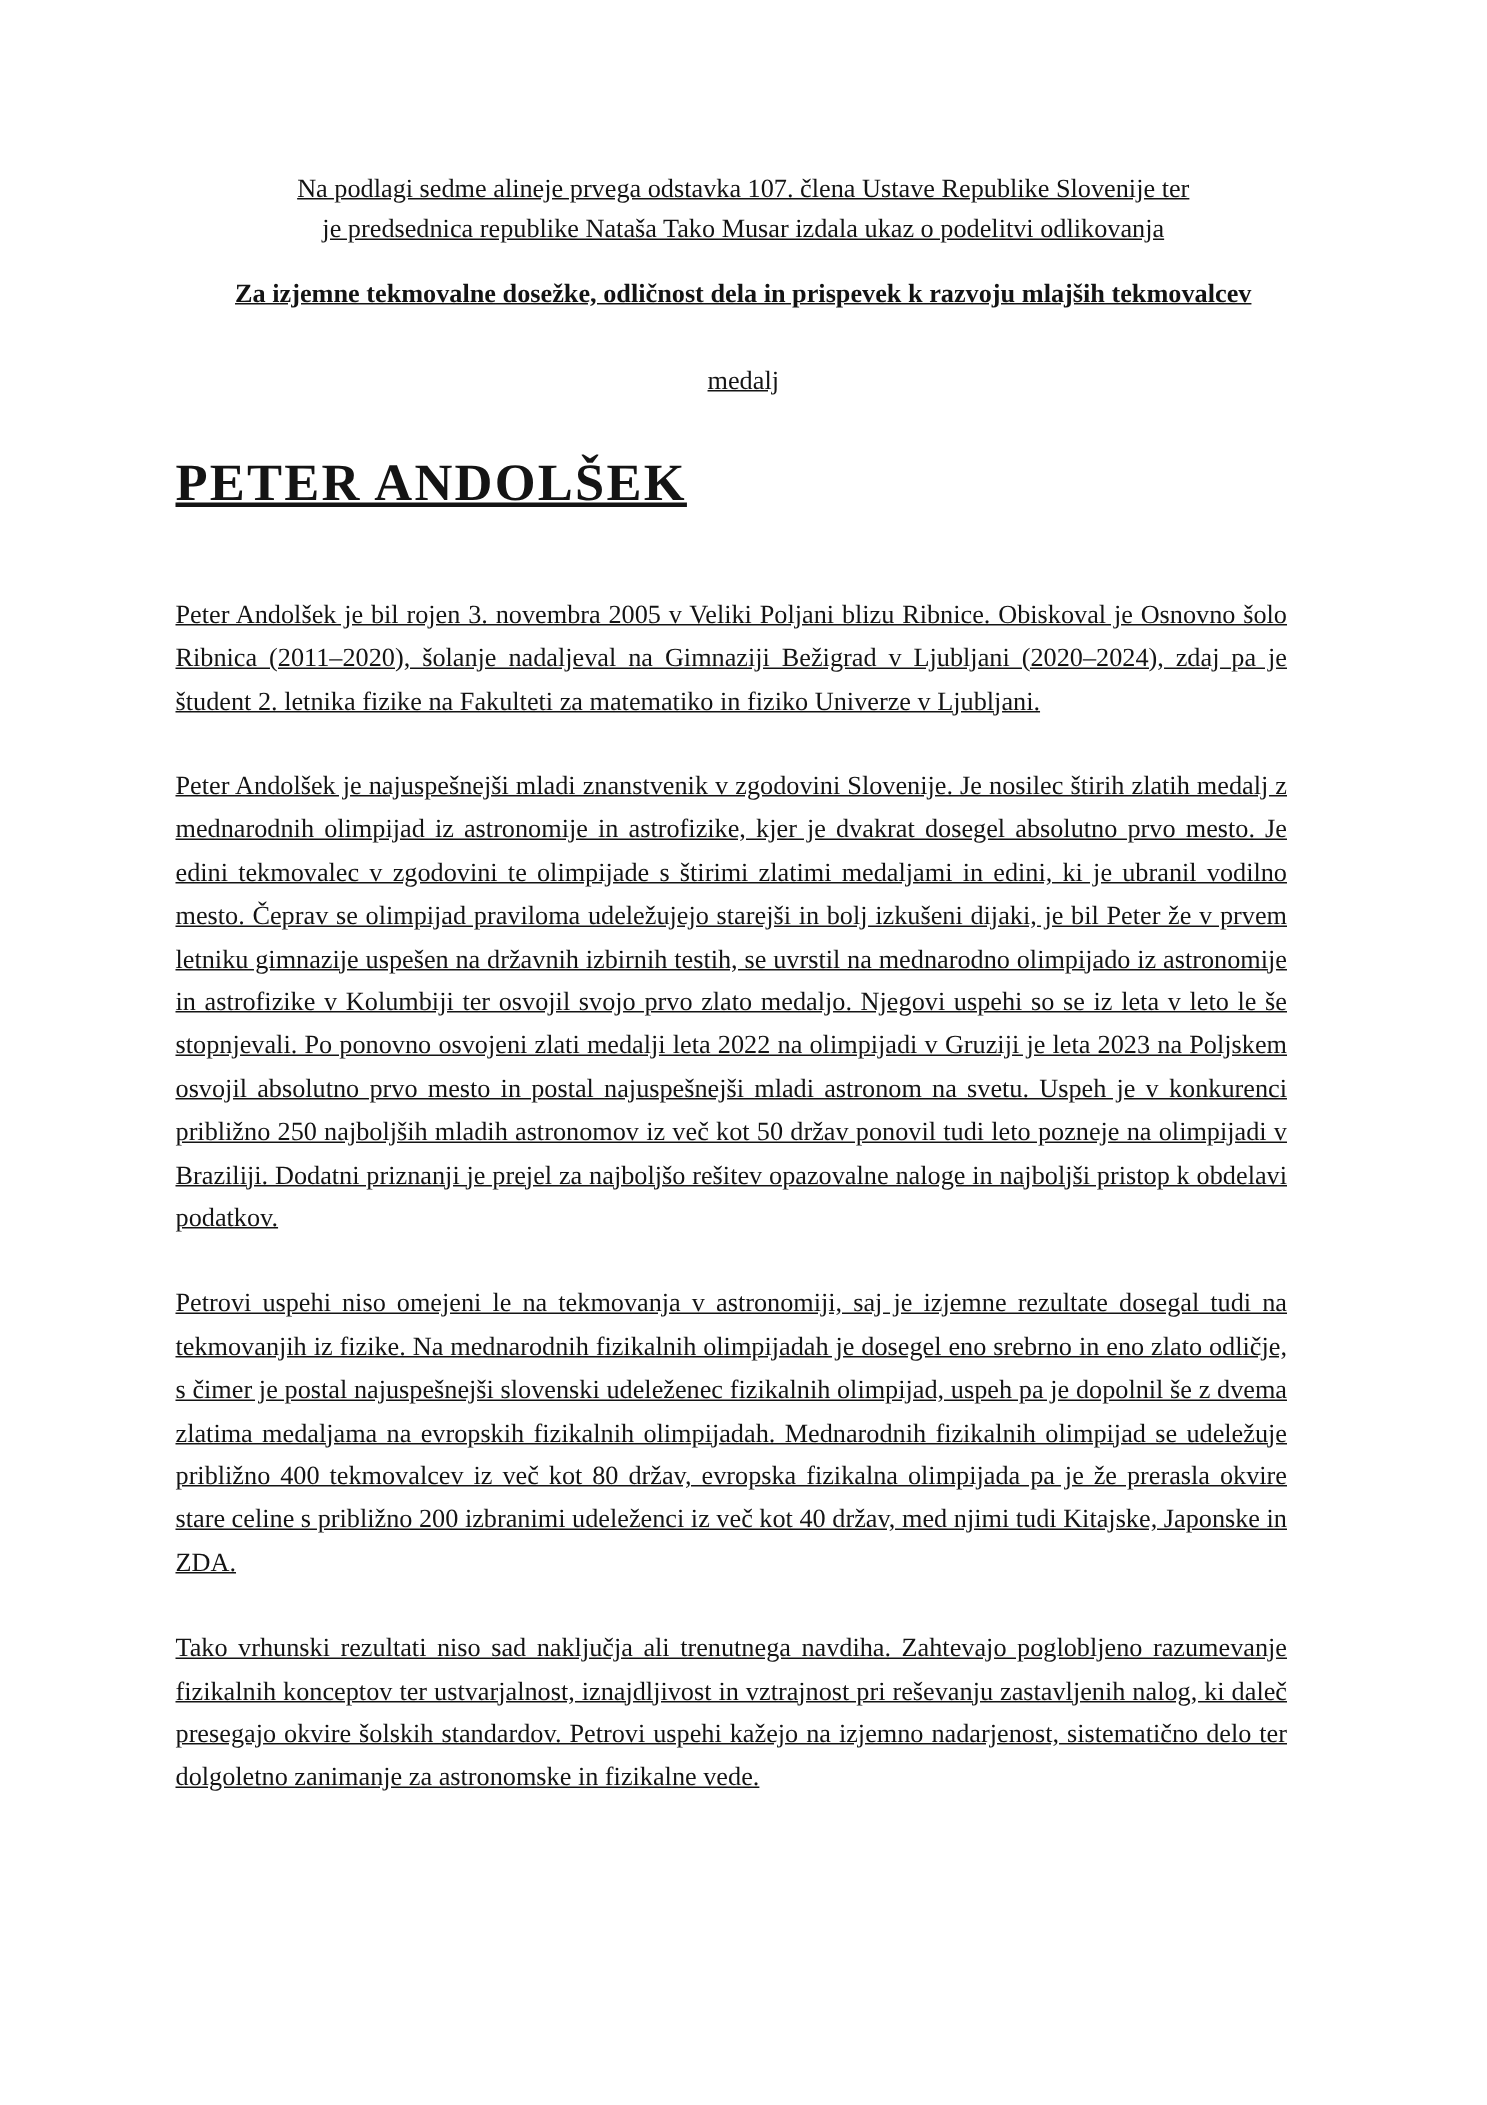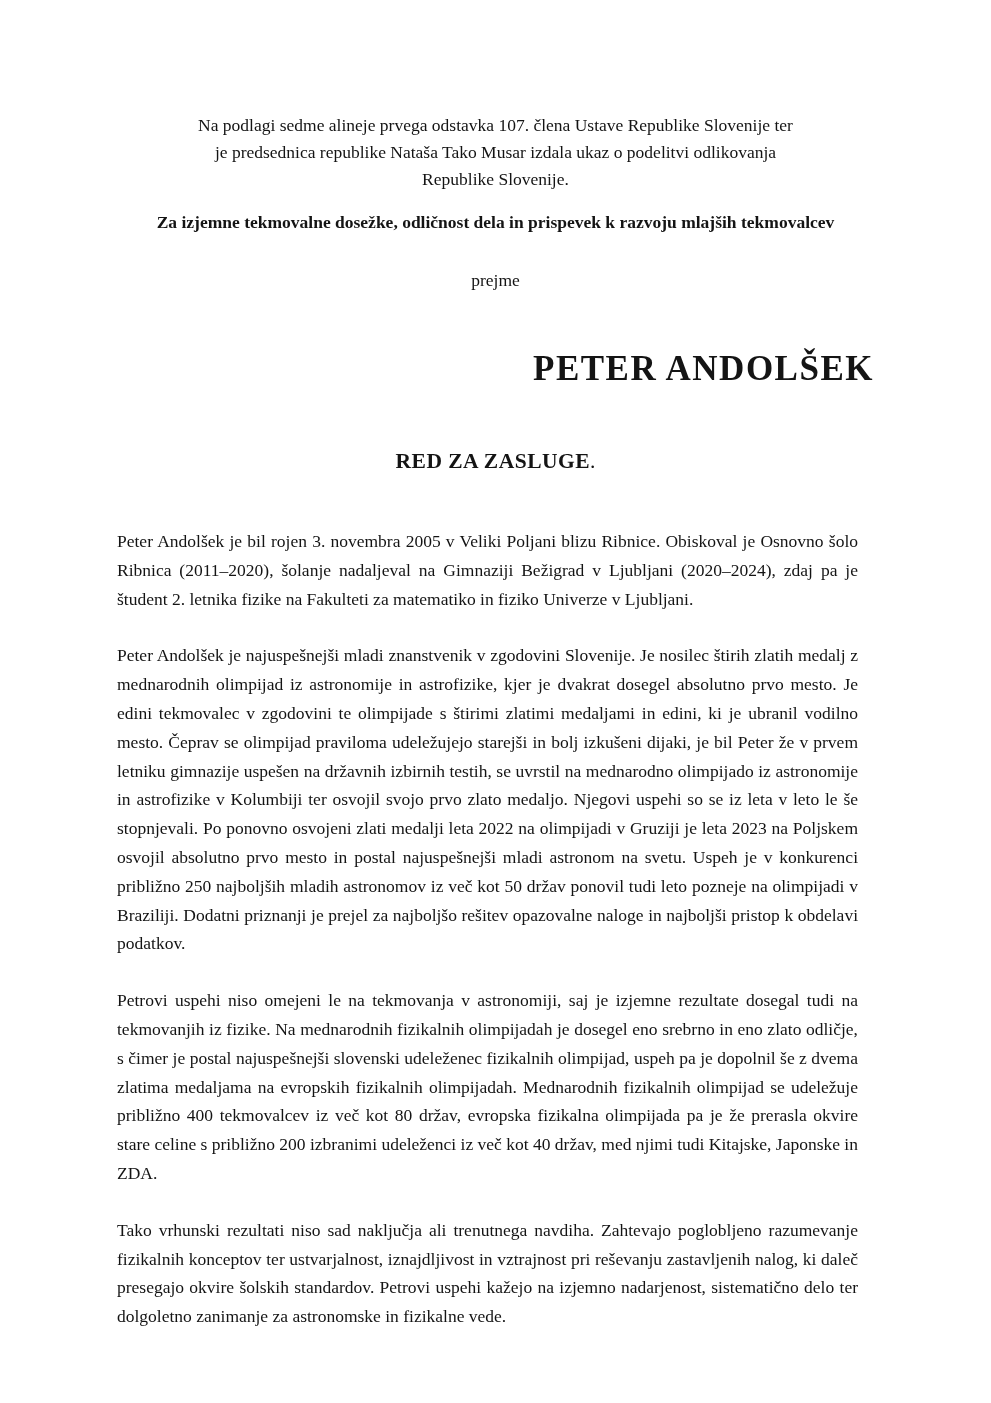--- a/index.html
+++ b/index.html
@@ -12,20 +12,21 @@
     height: 1403px;
     font-family: "Liberation Serif", "DejaVu Serif", serif;
     color: #141414;
     overflow: hidden;
   }
   .page {
     box-sizing: border-box;
     width: 991px;
     height: 1403px;
     padding: 112px 117px 40px 117px;
+    text-decoration: underline;
   }
   .preamble {
     text-align: center;
     font-size: 17.5px;
     line-height: 27px;
   }
   .citation {
     text-align: center;
     font-weight: bold;
     font-size: 17.5px;
@@ -33,25 +34,25 @@
     max-width: 688px;
     margin: 16px auto 0 auto;
   }
   .receives {
     text-align: center;
     font-size: 17.5px;
     line-height: 27px;
     margin-top: 31px;
   }
   .recipient-name {
-    text-align: right;
+    text-align: left;
     font-size: 35px;
     font-weight: bold;
     letter-spacing: 1.5px;
-    margin-top: 54px;
+    margin-top: 34px;
     line-height: 42px;
   }
   .award-line {
     text-align: center;
     font-size: 21.5px;
     margin-top: 58px;
     line-height: 27px;
   }
   .award-line .award-title {
     font-weight: bold;
@@ -68,30 +69,28 @@
   }
 </style>
 </head>
 <body>
 
 <div class="page">
 
   <div class="preamble">
     <div>Na podlagi sedme alineje prvega odstavka 107. člena Ustave Republike Slovenije ter</div>
     <div>je predsednica republike Nataša Tako Musar izdala ukaz o podelitvi odlikovanja</div>
-    <div>Republike Slovenije.</div>
   </div>
 
   <div class="citation">Za izjemne tekmovalne dosežke, odličnost dela in prispevek k razvoju mlajših tekmovalcev</div>
 
-  <div class="receives">prejme</div>
+  <div class="receives">medalj</div>
 
   <div class="recipient-name">PETER ANDOLŠEK</div>
 
-  <div class="award-line"><span class="award-title">RED ZA ZASLUGE</span><span>.</span></div>
 
   <div class="body-text">
     <p>Peter Andolšek je bil rojen 3. novembra 2005 v Veliki Poljani blizu Ribnice. Obiskoval je Osnovno šolo Ribnica (2011–2020), šolanje nadaljeval na Gimnaziji Bežigrad v Ljubljani (2020–2024), zdaj pa je študent 2. letnika fizike na Fakulteti za matematiko in fiziko Univerze v Ljubljani.</p>
     <p>Peter Andolšek je najuspešnejši mladi znanstvenik v zgodovini Slovenije. Je nosilec štirih zlatih medalj z mednarodnih olimpijad iz astronomije in astrofizike, kjer je dvakrat dosegel absolutno prvo mesto. Je edini tekmovalec v zgodovini te olimpijade s štirimi zlatimi medaljami in edini, ki je ubranil vodilno mesto. Čeprav se olimpijad praviloma udeležujejo starejši in bolj izkušeni dijaki, je bil Peter že v prvem letniku gimnazije uspešen na državnih izbirnih testih, se uvrstil na mednarodno olimpijado iz astronomije in astrofizike v Kolumbiji ter osvojil svojo prvo zlato medaljo. Njegovi uspehi so se iz leta v leto le še stopnjevali. Po ponovno osvojeni zlati medalji leta 2022 na olimpijadi v Gruziji je leta 2023 na Poljskem osvojil absolutno prvo mesto in postal najuspešnejši mladi astronom na svetu. Uspeh je v konkurenci približno 250 najboljših mladih astronomov iz več kot 50 držav ponovil tudi leto pozneje na olimpijadi v Braziliji. Dodatni priznanji je prejel za najboljšo rešitev opazovalne naloge in najboljši pristop k obdelavi podatkov.</p>
     <p>Petrovi uspehi niso omejeni le na tekmovanja v astronomiji, saj je izjemne rezultate dosegal tudi na tekmovanjih iz fizike. Na mednarodnih fizikalnih olimpijadah je dosegel eno srebrno in eno zlato odličje, s čimer je postal najuspešnejši slovenski udeleženec fizikalnih olimpijad, uspeh pa je dopolnil še z dvema zlatima medaljama na evropskih fizikalnih olimpijadah. Mednarodnih fizikalnih olimpijad se udeležuje približno 400 tekmovalcev iz več kot 80 držav, evropska fizikalna olimpijada pa je že prerasla okvire stare celine s približno 200 izbranimi udeleženci iz več kot 40 držav, med njimi tudi Kitajske, Japonske in ZDA.</p>
     <p>Tako vrhunski rezultati niso sad naključja ali trenutnega navdiha. Zahtevajo poglobljeno razumevanje fizikalnih konceptov ter ustvarjalnost, iznajdljivost in vztrajnost pri reševanju zastavljenih nalog, ki daleč presegajo okvire šolskih standardov. Petrovi uspehi kažejo na izjemno nadarjenost, sistematično delo ter dolgoletno zanimanje za astronomske in fizikalne vede.</p>
   </div>
 
 </div>
 

